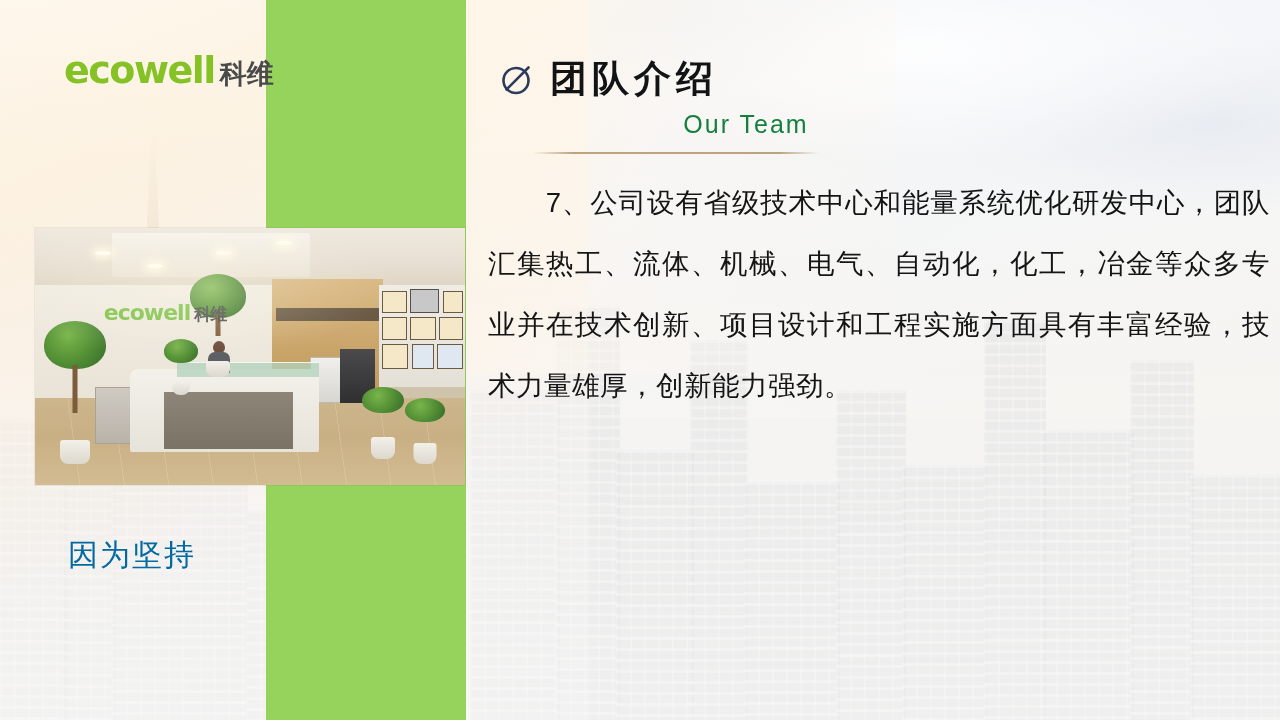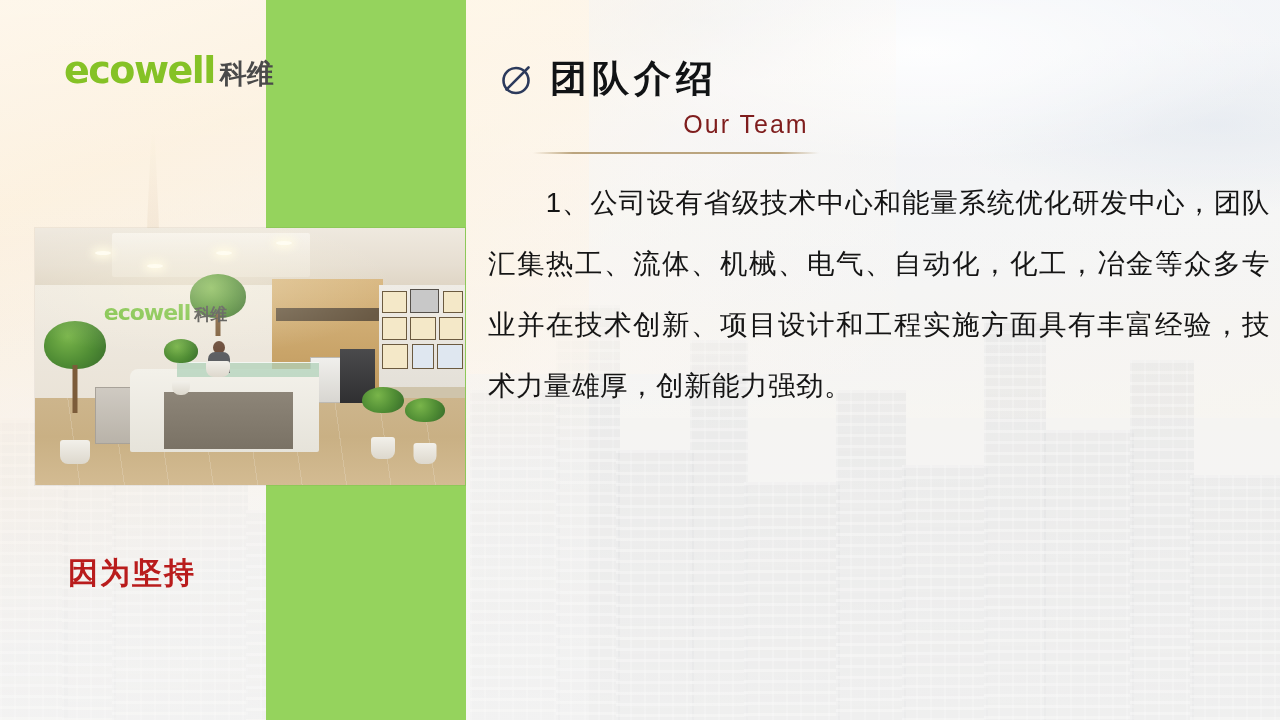--- a/index.html
+++ b/index.html
@@ -222,44 +222,44 @@
     letter-spacing: -1.5px;
   }
   .brand .cn {
     font-size: 27px; font-weight: bold; color: #4a4a4a;
     margin-left: 5px; letter-spacing: 0px;
   }
 
   
   .slogan {
     position: absolute;
-    left: 68px; top: 558px;
-    font-size: 30px; font-weight: bold;
-    color: #b91c1c;
+    left: 68px; top: 540px;
+    font-size: 30px; font-weight: normal;
+    color: #0369a1;
     line-height: 1.0;
     letter-spacing: 2px;
   }
   .slogan .l2 { display: block; margin-top: 26px; margin-left: 76px; }
 
   
   .content { position: absolute; left: 466px; top: 0; width: 814px; height: 664px; }
 
   .heading-row {
     position: absolute; left: 33px; top: 54px;
     display: flex; align-items: center;
   }
   .heading-icon { width: 36px; height: 36px; flex: 0 0 auto; }
   .heading-title {
     font-size: 37px; font-weight: bold; color: #111315;
     letter-spacing: 5px; margin-left: 15px;
   }
   .subtitle {
     position: absolute; left: 0; top: 110px; width: 560px;
     text-align: center;
-    font-size: 25px; color: #7f1d1d;
+    font-size: 25px; color: #15803d;
     letter-spacing: 2px;
     font-family: "Liberation Sans", sans-serif;
   }
   .divider {
     position: absolute; left: 67px; top: 152px;
     width: 286px; height: 2px;
     background: linear-gradient(90deg, rgba(196,168,122,0) 0%, rgba(176,150,106,.85) 14%, rgba(176,150,106,.85) 86%, rgba(196,168,122,0) 100%);
   }
 
   .body-text {
@@ -394,17 +394,17 @@
           <line x1="7.5" y1="28.5" x2="29.5" y2="6.5" stroke="#2c3a5c" stroke-width="2.6" stroke-linecap="round"></line>
         </svg>
       </span>
       <span class="heading-title">团队介绍</span>
     </div>
 
     <div class="subtitle">Our  Team</div>
     <div class="divider"></div>
 
     <div class="body-text">
-      <p>1、公司设有省级技术中心和能量系统优化研发中心，团队汇集热工、流体、机械、电气、自动化，化工，冶金等众多专业并在技术创新、项目设计和工程实施方面具有丰富经验，技术力量雄厚，创新能力强劲。</p>
+      <p>7、公司设有省级技术中心和能量系统优化研发中心，团队汇集热工、流体、机械、电气、自动化，化工，冶金等众多专业并在技术创新、项目设计和工程实施方面具有丰富经验，技术力量雄厚，创新能力强劲。</p>
     </div>
 
   </div>
 </div>
 
 </body></html>

